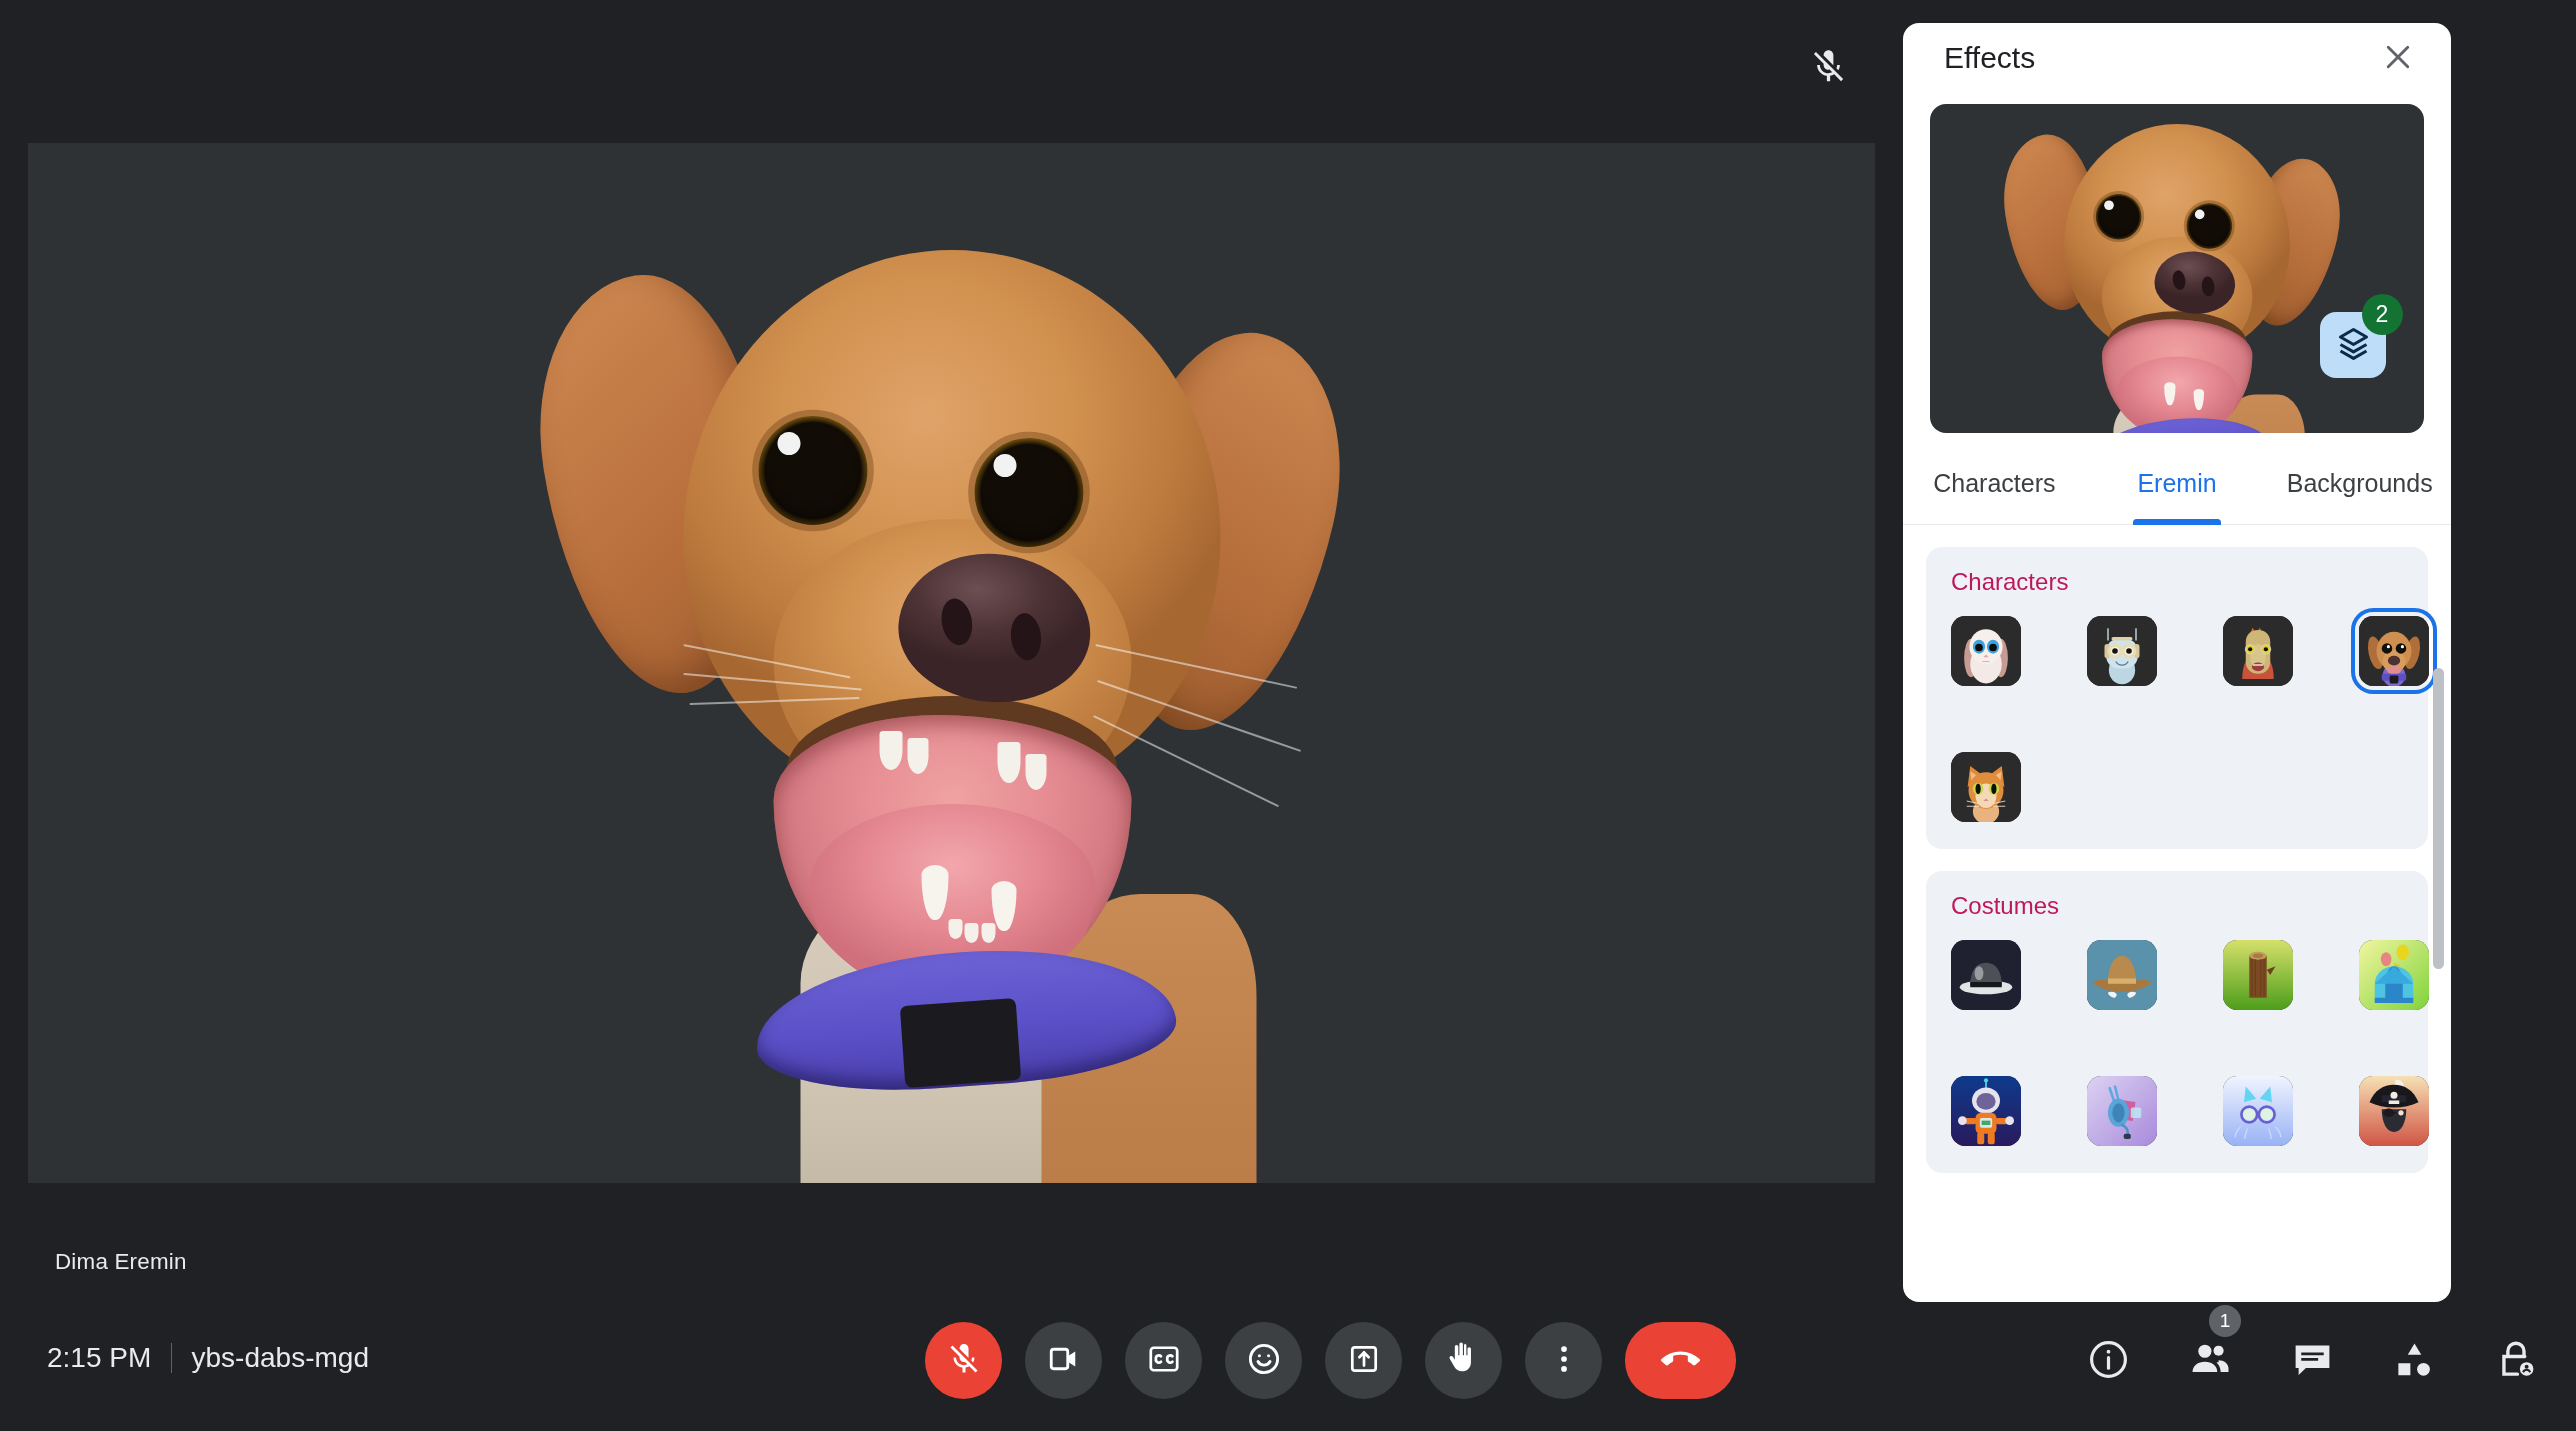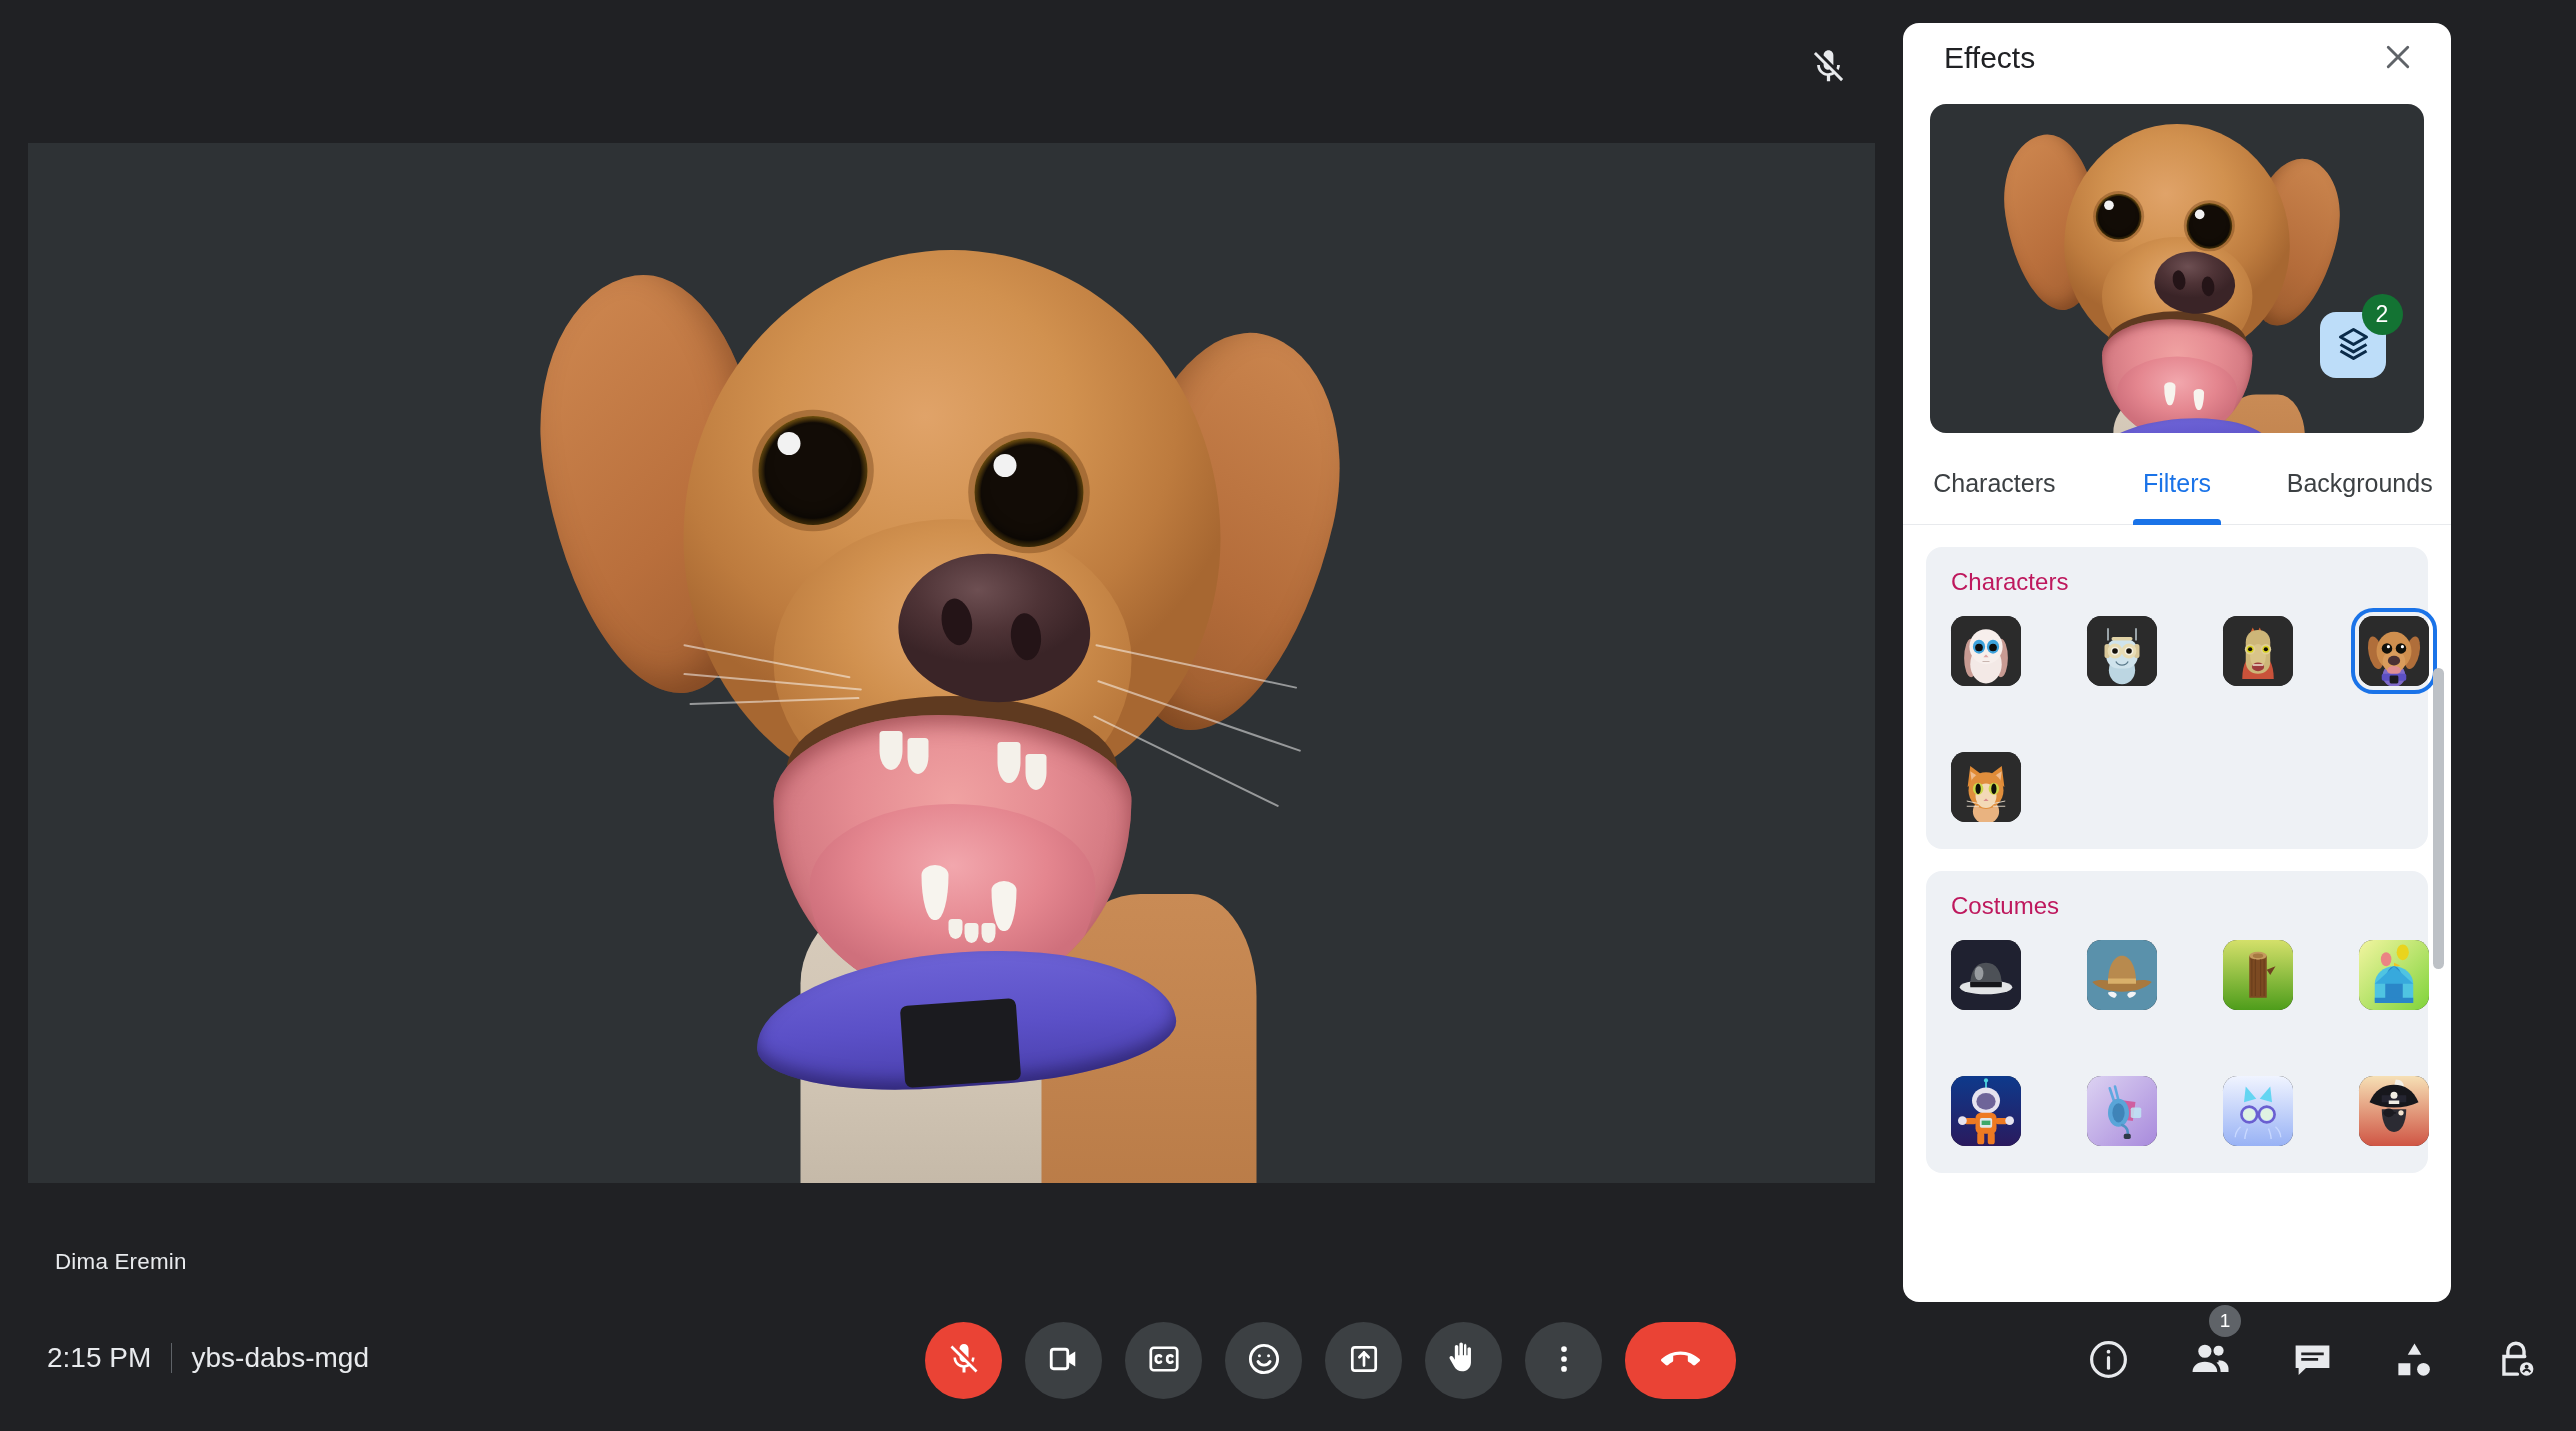--- a/index.html
+++ b/index.html
@@ -452,21 +452,21 @@
             <path d="M4 12.6l8 4.6 8-4.6"></path>
             <path d="M4 16.6l8 4.6 8-4.6"></path>
           </svg>
         </span>
       </button>
       <div class="layers-badge">2</div>
     </div>
 
     <div class="tabs">
       <button class="tab">Characters</button>
-      <button class="tab active">Filters</button>
+      <button class="tab active">Eremin</button>
       <button class="tab">Backgrounds</button>
     </div>
 
     <div class="scrollarea">
       <div class="scrollinner">
 
         <div class="group">
           <div class="group-title">Characters</div>
           <div class="grid">
 

